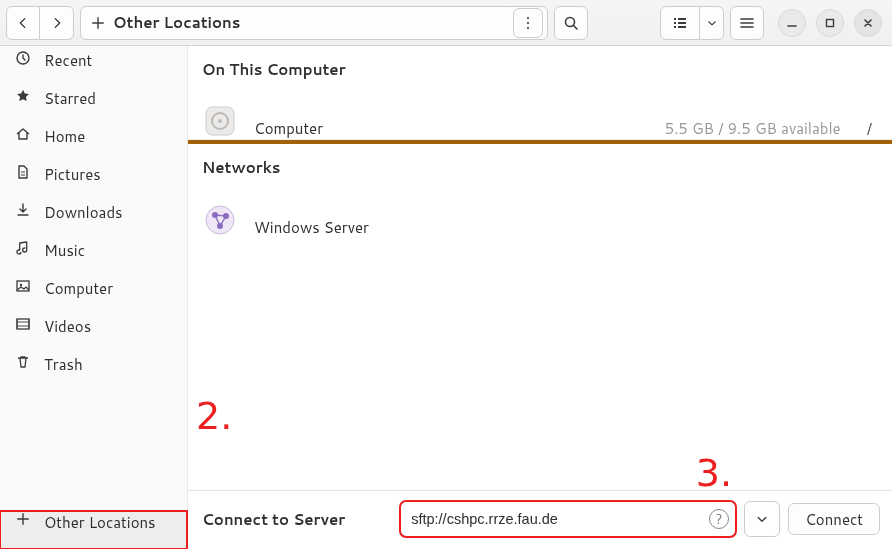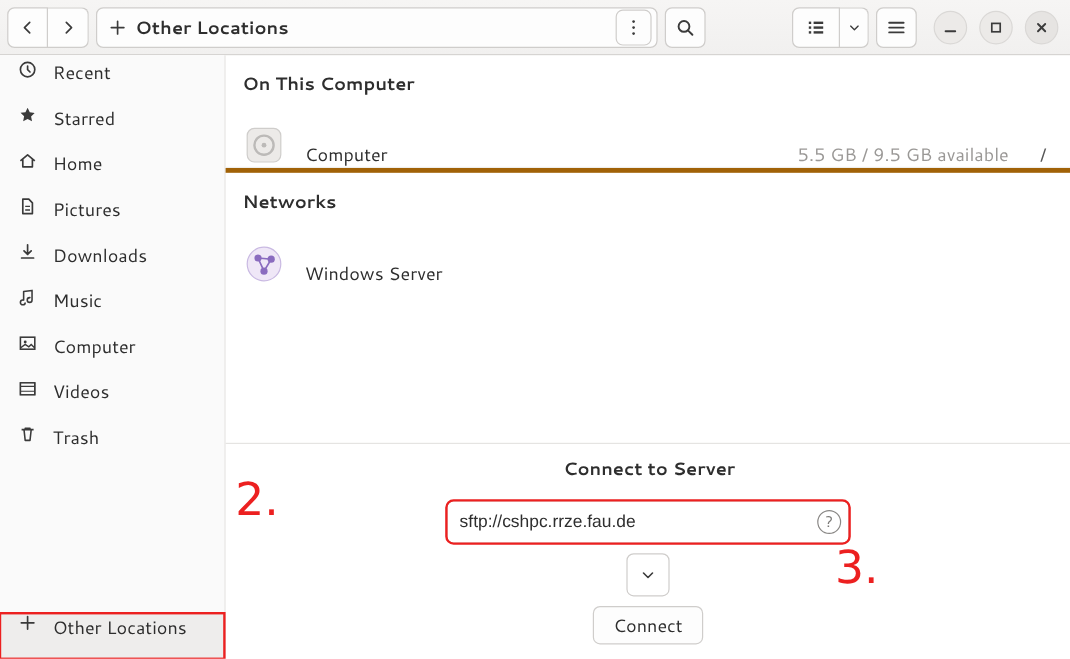--- a/index.html
+++ b/index.html
@@ -103,21 +103,20 @@
   .row-sub { font-size: 15px; color: #9a9896; margin-right: 10px; }
   .row-slash { font-size: 15px; color: #555; margin-right: 6px; }
 
   .main-fill { flex: 1; }
 
   
   .connect-bar {
     border-top: 1px solid #e5e4e2;
     display: flex; align-items: center; gap: 8px;
     padding: 10px 12px 12px 12px;
-    flex-direction: column;
   }
   .connect-label { font-weight: 700; font-size: 15px; padding-left: 2px; }
   .connect-spacer { flex: 1; }
   .connect-input-wrap {
     display: flex; align-items: center;
     width: 336px; height: 36px;
     border: 1px solid #cfcdcb; border-radius: 6px; background: #fff;
     padding: 0 6px 0 10px;
   }
   .connect-input {

